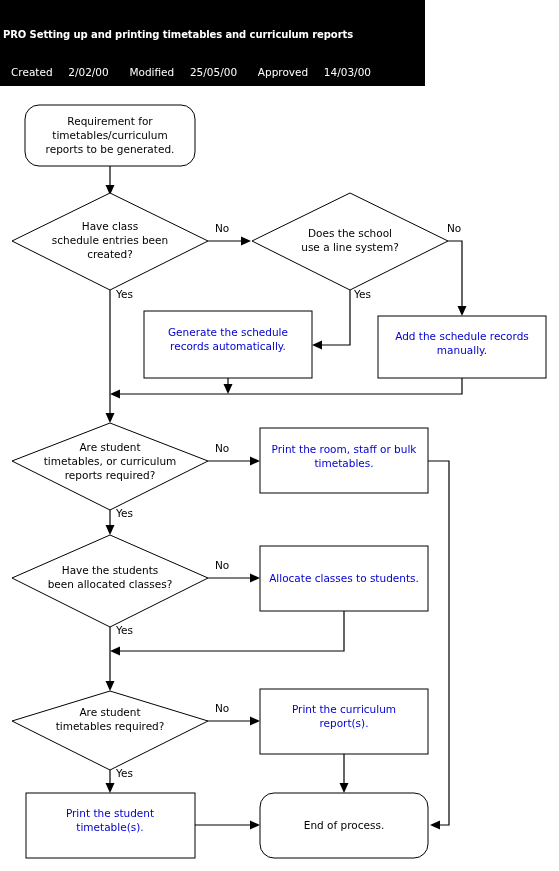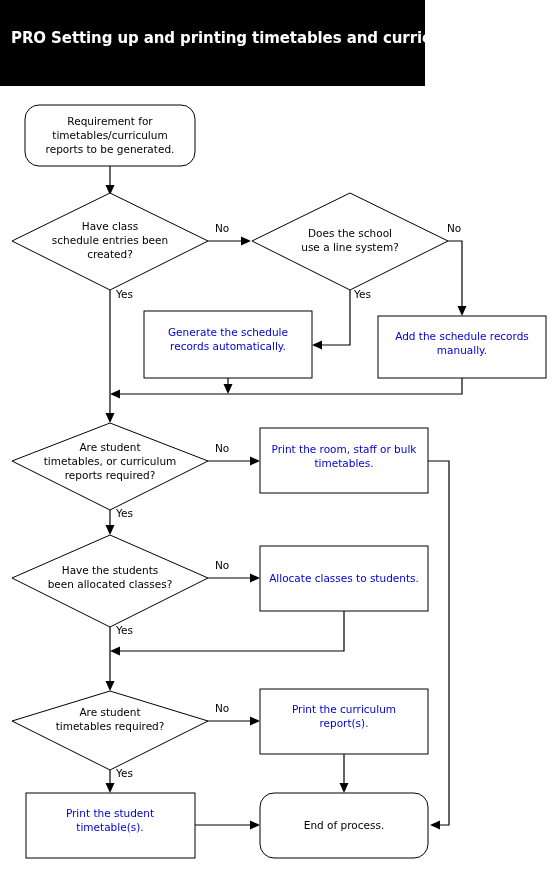--- a/index.html
+++ b/index.html
@@ -22,24 +22,24 @@
   }
   #header-band {
     position: absolute;
     left: 0; top: 0;
     width: 425px;
     height: 86px;
     background: #000000;
   }
   #header-title {
     position: absolute;
-    left: 11px;
+    left: 3px;
     top: 29px;
     color: #ffffff;
-    font-size: 15px;
+    font-size: 10px;
     font-weight: bold;
     letter-spacing: -0.1px;
     white-space: nowrap;
   }
   .header-meta {
     position: absolute;
     color: #ffffff;
     font-size: 10.5px;
     white-space: nowrap;
   }
@@ -83,20 +83,33 @@
 </head>
 <body>
 
 <div id="page">
 
   <div id="header-band"></div>
 
   <div id="header-title">PRO Setting up and printing timetables and curriculum reports</div>
 
 
+  <div class="header-meta" id="meta-row2">
+    <span>Created</span>
+    <span class="meta-gap-sm"></span>
+    <span>2/02/00</span>
+    <span class="meta-gap"></span>
+    <span>Modified</span>
+    <span class="meta-gap-sm"></span>
+    <span>25/05/00</span>
+    <span class="meta-gap"></span>
+    <span>Approved</span>
+    <span class="meta-gap-sm"></span>
+    <span>14/03/00</span>
+  </div>
 
   <svg id="flow" viewBox="0 0 559 871">
 
     <g>
       <path class="conn" d="M110,166 L110,188"></path>
       <polygon class="arrowhead" points="110,195 105.5,185 114.5,185"></polygon>
     </g>
 
     <g>
       <path class="conn" d="M208,241 L243,241"></path>

